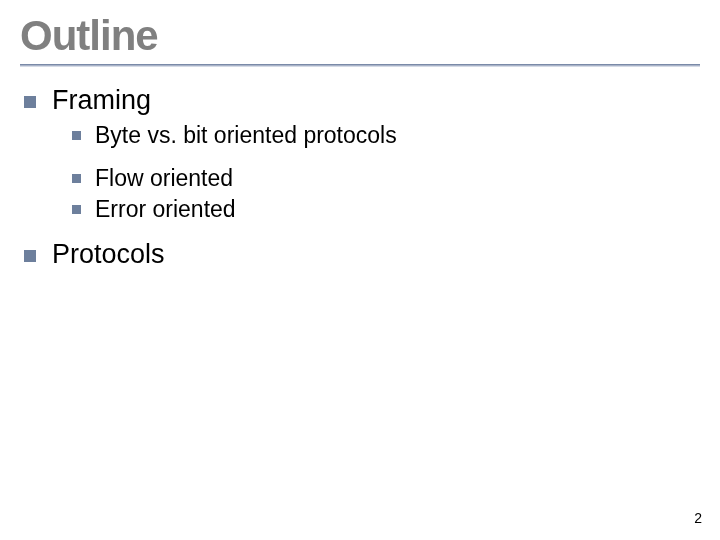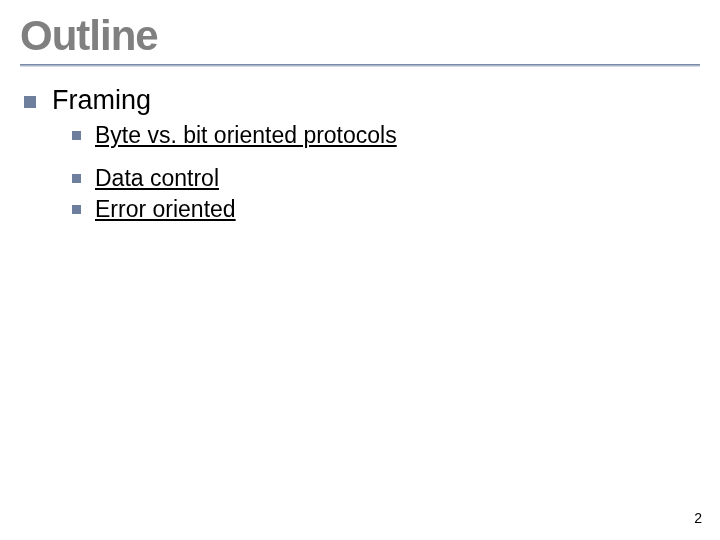--- a/index.html
+++ b/index.html
@@ -46,21 +46,20 @@
       margin-right: 16px;
       flex-shrink: 0;
     }
     .text-l1 {
       font-size: 27px;
       color: #000;
     }
     .sub-group {
       padding-left: 48px;
       margin-bottom: 16px;
-      text-decoration: underline;
     }
     .item-l2 {
       display: flex;
       align-items: flex-start;
       margin-bottom: 4px;
     }
     .bullet-l2 {
       display: inline-block;
       width: 9px;
       height: 9px;
@@ -98,25 +97,29 @@
     <div class="sub-group">
       <div class="item-l2">
         <span class="bullet-l2"></span>
         <span class="text-l2">Byte vs. bit oriented protocols</span>
       </div>
     </div>
 
     <div class="sub-group">
       <div class="item-l2">
         <span class="bullet-l2"></span>
-        <span class="text-l2">Data control</span>
+        <span class="text-l2">Flow oriented</span>
       </div>
       <div class="item-l2">
         <span class="bullet-l2"></span>
         <span class="text-l2">Error oriented</span>
       </div>
     </div>
 
+    <div class="item-l1">
+      <span class="bullet-l1"></span>
+      <span class="text-l1">Protocols</span>
+    </div>
 
   </div>
 </div>
 
 <div class="page-number">2</div>
 
 </body></html>

